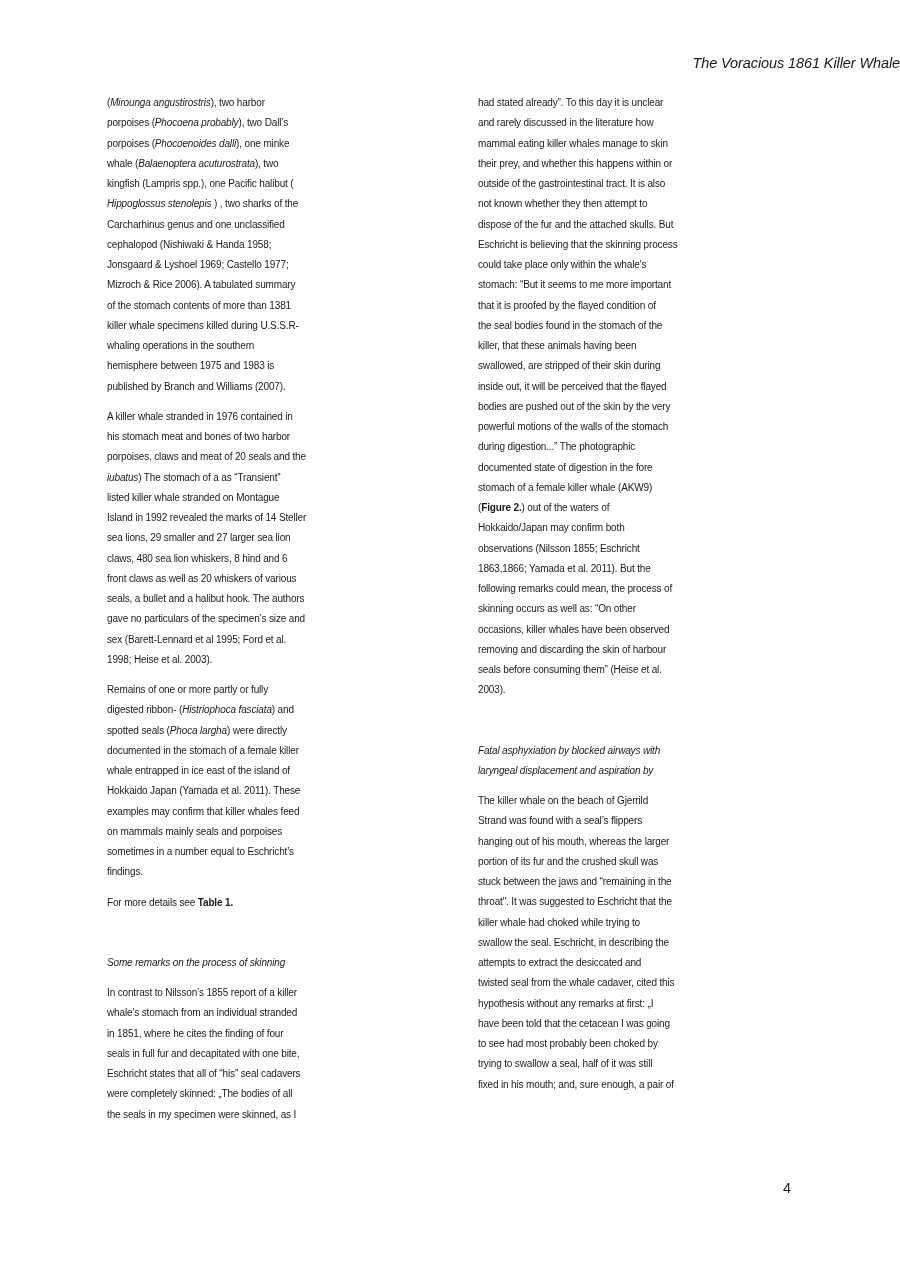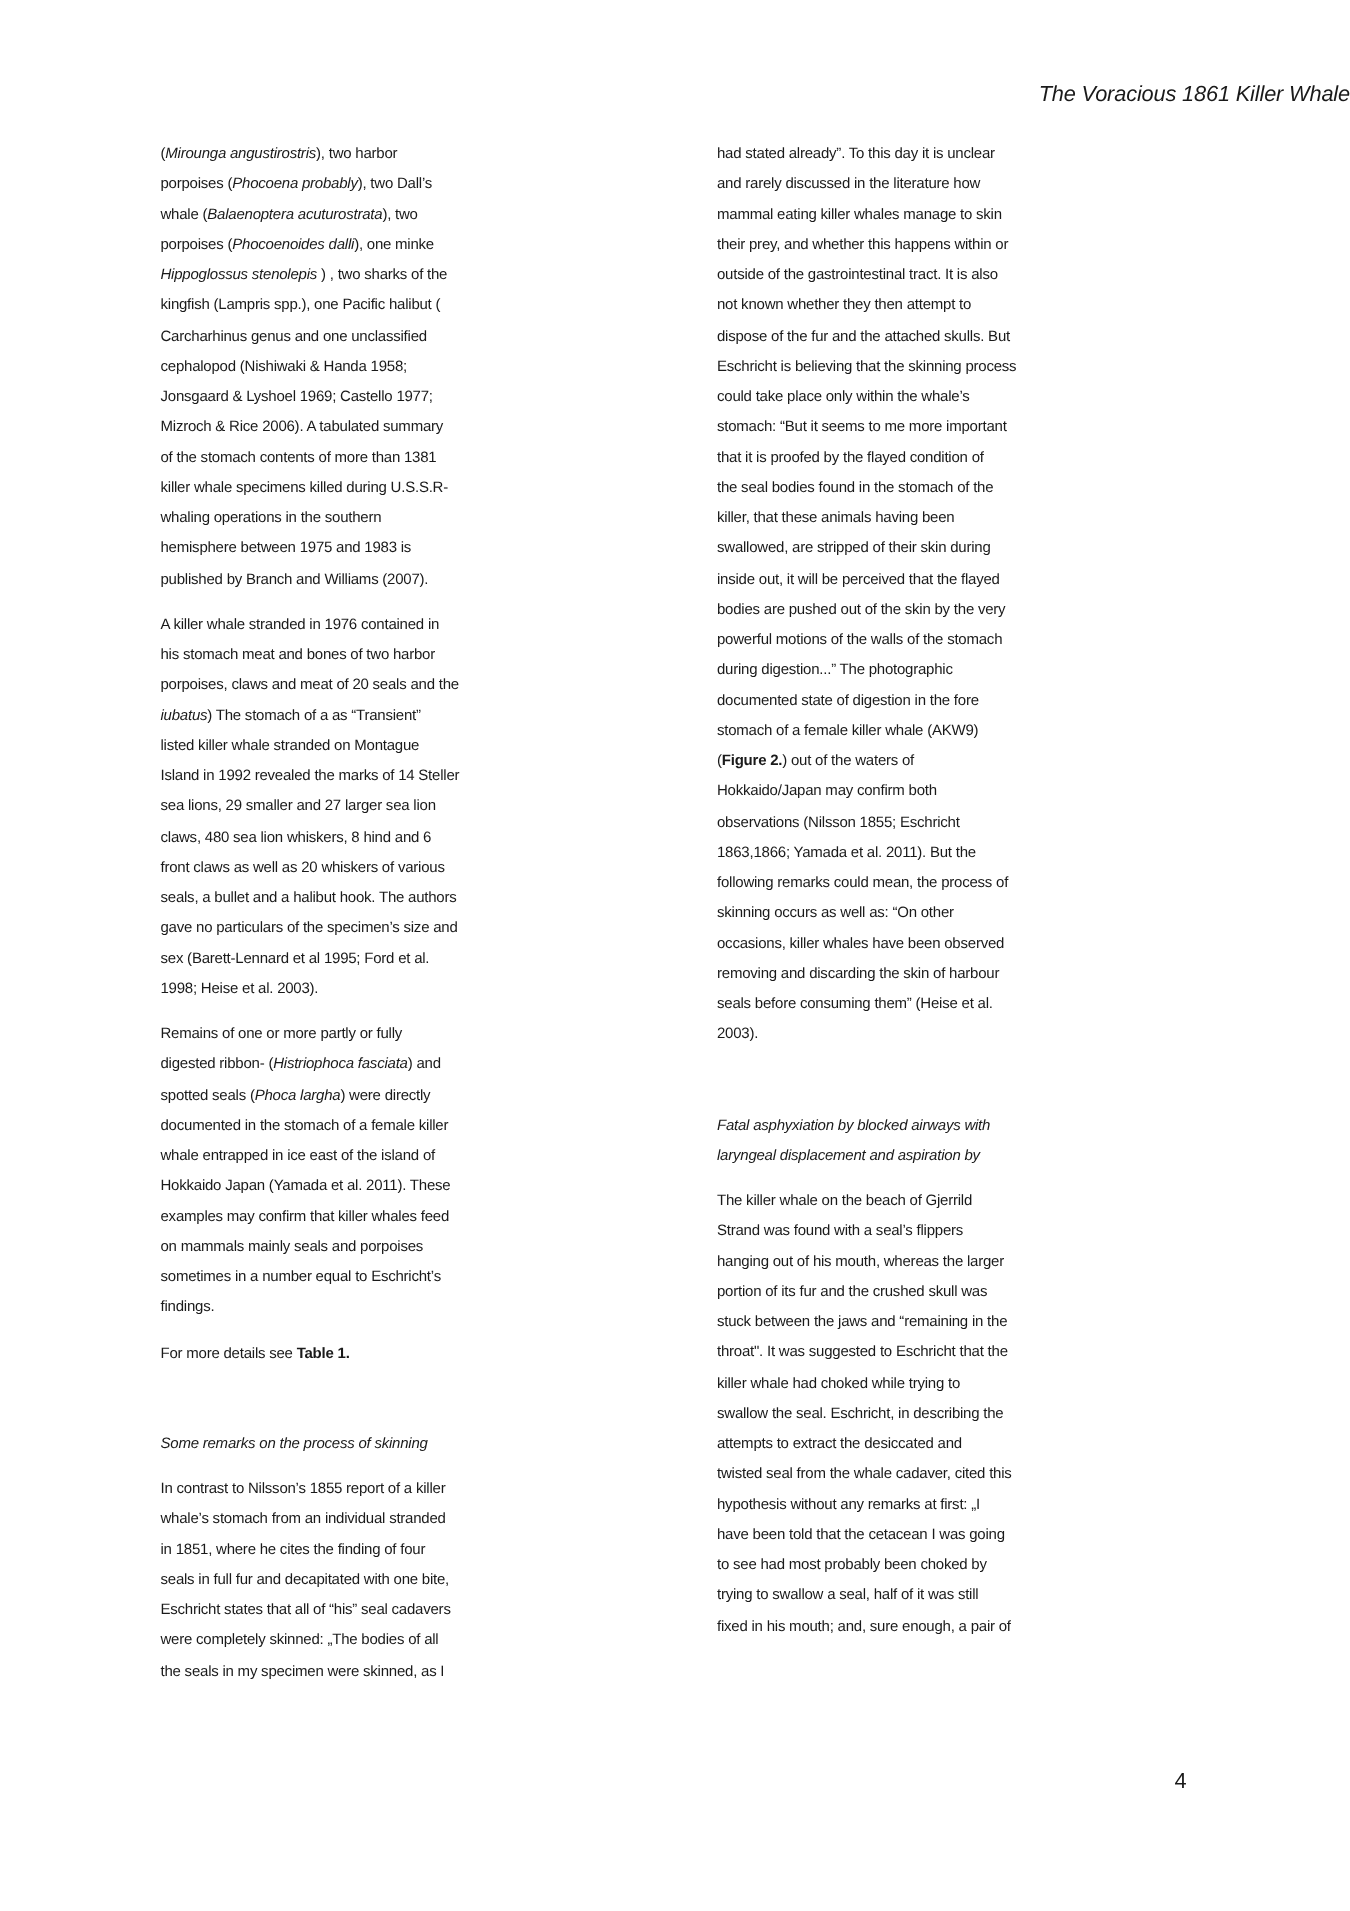--- a/index.html
+++ b/index.html
@@ -20,24 +20,24 @@
 </style>
 </head>
 <body>
 
 <div class="header">The Voracious 1861 Killer Whale</div>
 
 <div class="col col-left">
   <div>
       <div class="line"><span>(</span><i>Mirounga angustirostris</i><span>), two harbor</span></div>
       <div class="line"><span>porpoises (</span><i>Phocoena probably</i><span>), two Dall’s</span></div>
+      <div class="line"><span>porpoises (</span><i>Phocoenoides dalli</i><span>), one minke</span></div>
       <div class="line"><span>whale (</span><i>Balaenoptera acuturostrata</i><span>), two</span></div>
-      <div class="line"><span>porpoises (</span><i>Phocoenoides dalli</i><span>), one minke</span></div>
+      <div class="line"><span>kingfish (Lampris spp.), one Pacific halibut (</span></div>
       <div class="line"><i>Hippoglossus stenolepis</i><span> ) , two sharks of the</span></div>
-      <div class="line"><span>kingfish (Lampris spp.), one Pacific halibut (</span></div>
       <div class="line"><span>Carcharhinus genus and one unclassified</span></div>
       <div class="line"><span>cephalopod (Nishiwaki &amp; Handa 1958;</span></div>
       <div class="line"><span>Jonsgaard &amp; Lyshoel 1969; Castello 1977;</span></div>
       <div class="line"><span>Mizroch &amp; Rice 2006).   A tabulated summary</span></div>
       <div class="line"><span>of the stomach contents of more than 1381</span></div>
       <div class="line"><span>killer whale specimens killed during U.S.S.R-</span></div>
       <div class="line"><span>whaling operations in the southern</span></div>
       <div class="line"><span>hemisphere between 1975 and 1983 is</span></div>
       <div class="line"><span>published by Branch and Williams (2007).</span></div>
     </div>

